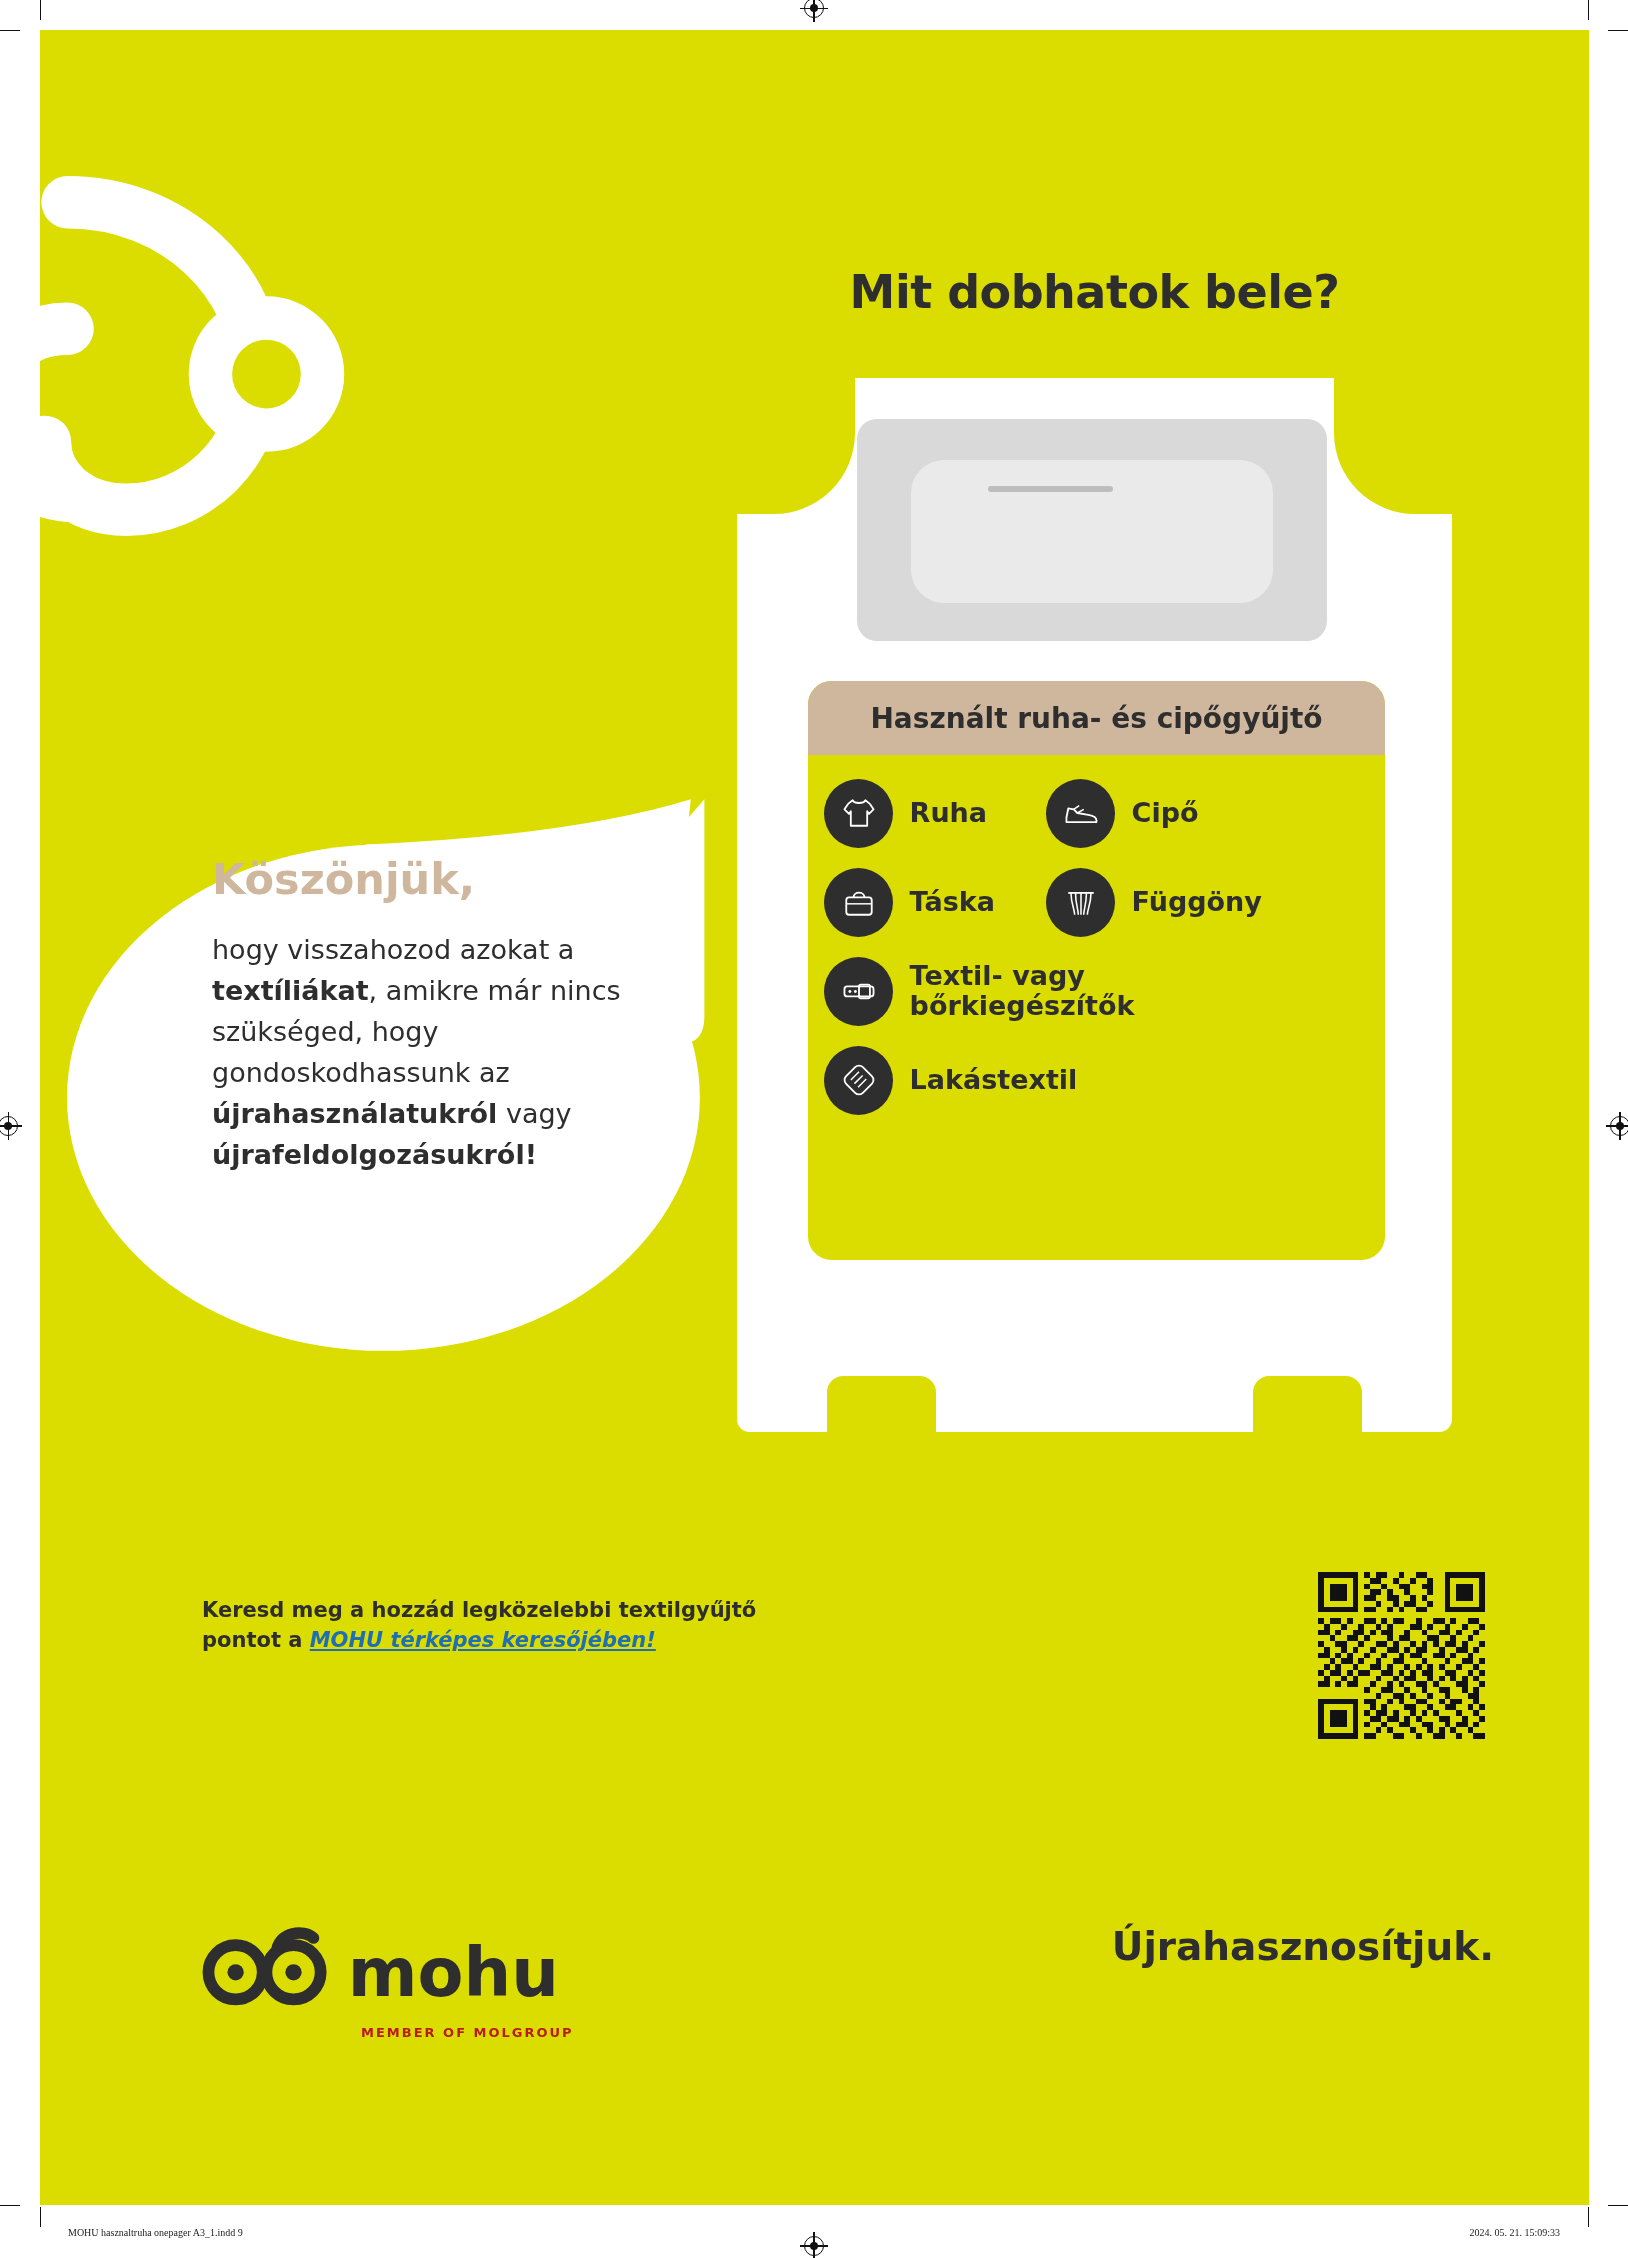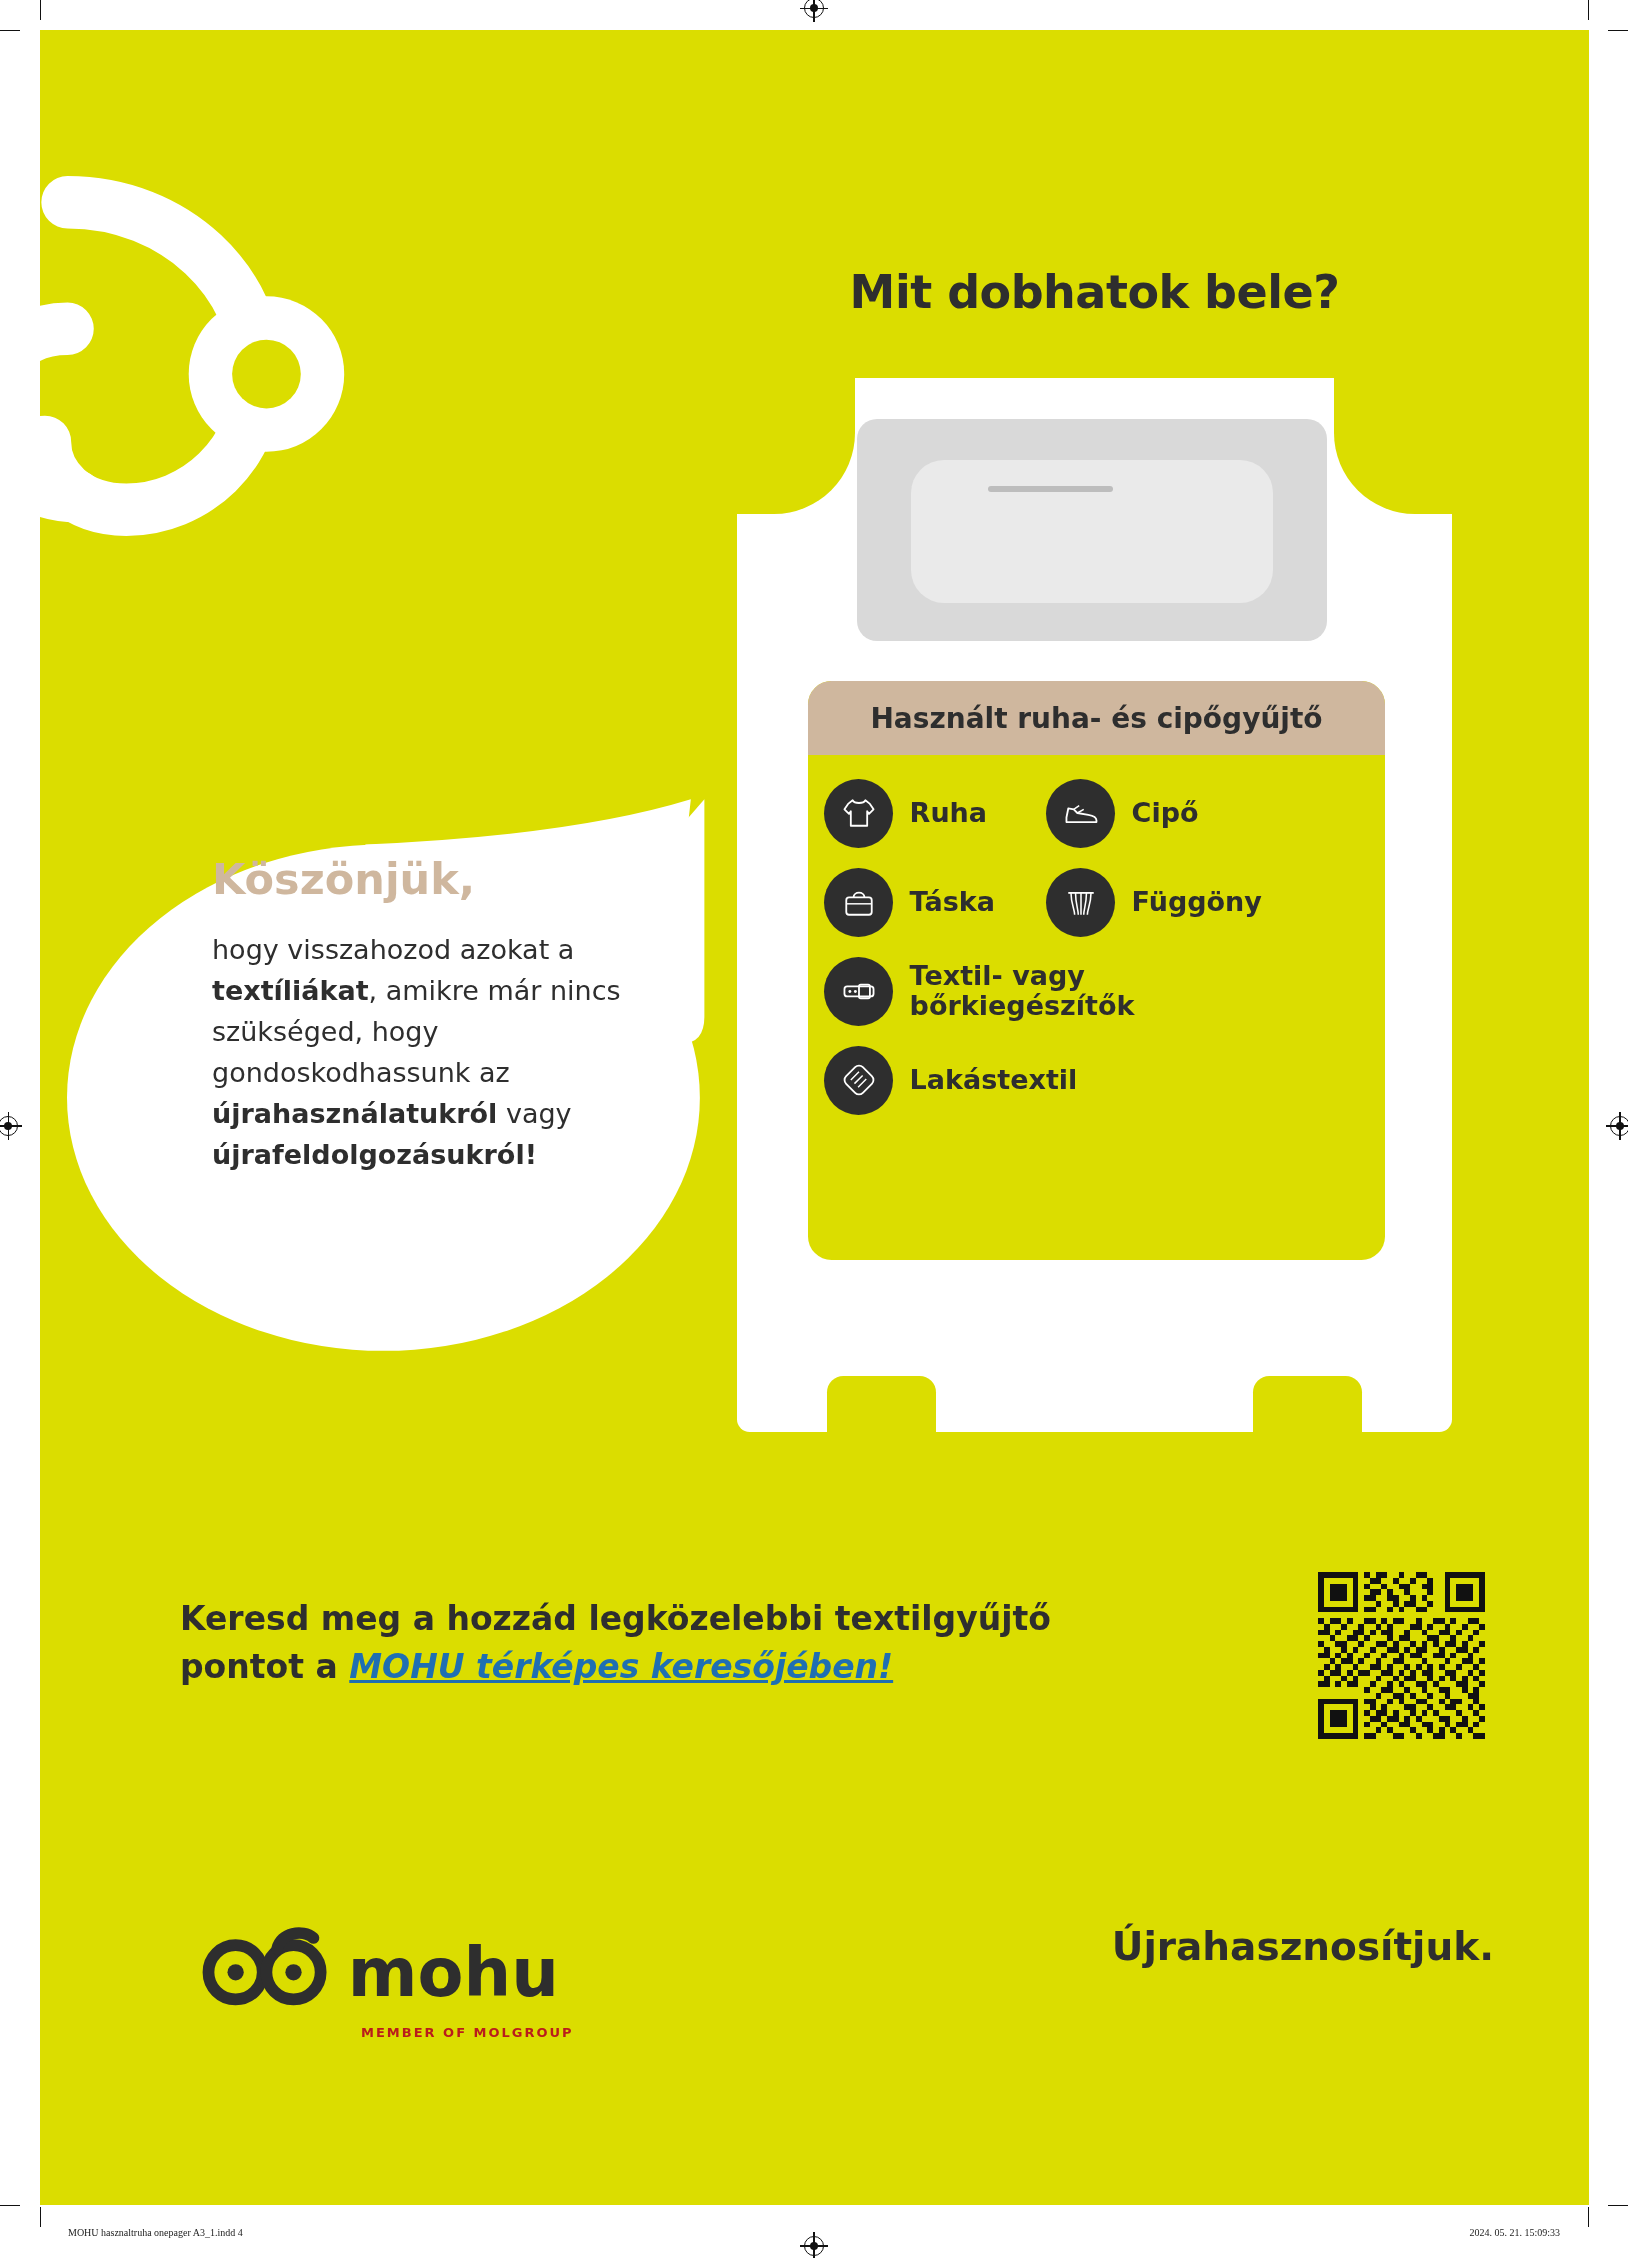--- a/index.html
+++ b/index.html
@@ -244,25 +244,25 @@
   #bubble-text {
     font-size: 27px;
     line-height: 1.52;
     color: #2e2e2e;
   }
   #bubble-text b { font-weight: bold; }
 
   
   #cta {
     position: absolute;
-    left: 140px;
+    left: 162px;
     top: 1565px;
     width: 1022px;
     font-weight: bold;
-    font-size: 33px;
+    font-size: 21px;
     line-height: 1.45;
     color: #2e2e2e;
   }
   #cta a {
     color: #1f6fb2;
     text-decoration: underline;
     font-style: italic;
   }
 
   
@@ -323,21 +323,21 @@
   <div class="reg-mark" style="left:804px; top:2236px;">
       <span class="reg-inner"></span>
     </div>
   <div class="reg-mark" style="left:-1.8px; top:1116px;">
       <span class="reg-inner"></span>
     </div>
   <div class="reg-mark" style="left:1610px; top:1116px;">
       <span class="reg-inner"></span>
     </div>
 
-  <div class="slug" style="left:68px; top:2227px;">MOHU hasznaltruha onepager A3_1.indd   4</div>
+  <div class="slug" style="left:68px; top:2227px;">MOHU hasznaltruha onepager A3_1.indd   9</div>
   <div class="slug" style="right:68px; top:2227px;">2024. 05. 21.   15:09:33</div>
 
   <div id="poster">
 
     <div id="brand-mark">
       <svg viewBox="0 0 700 480" width="633" height="434" aria-hidden="true">
         <g fill="none" stroke="#ffffff" stroke-width="58" stroke-linecap="round">
           <path d="M120 60 C 240 60, 330 150, 330 250 C 330 340, 260 400, 185 400 C 130 400, 95 365, 95 325"></path>
           <path d="M120 200 C 60 200, 30 245, 30 290 C 30 345, 75 385, 130 385"></path>
         </g>

